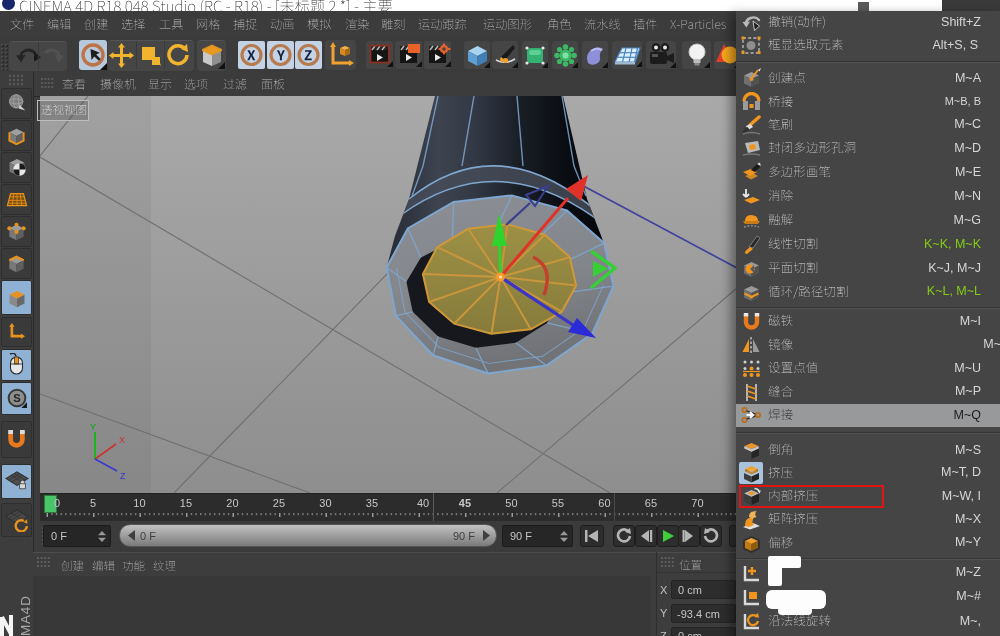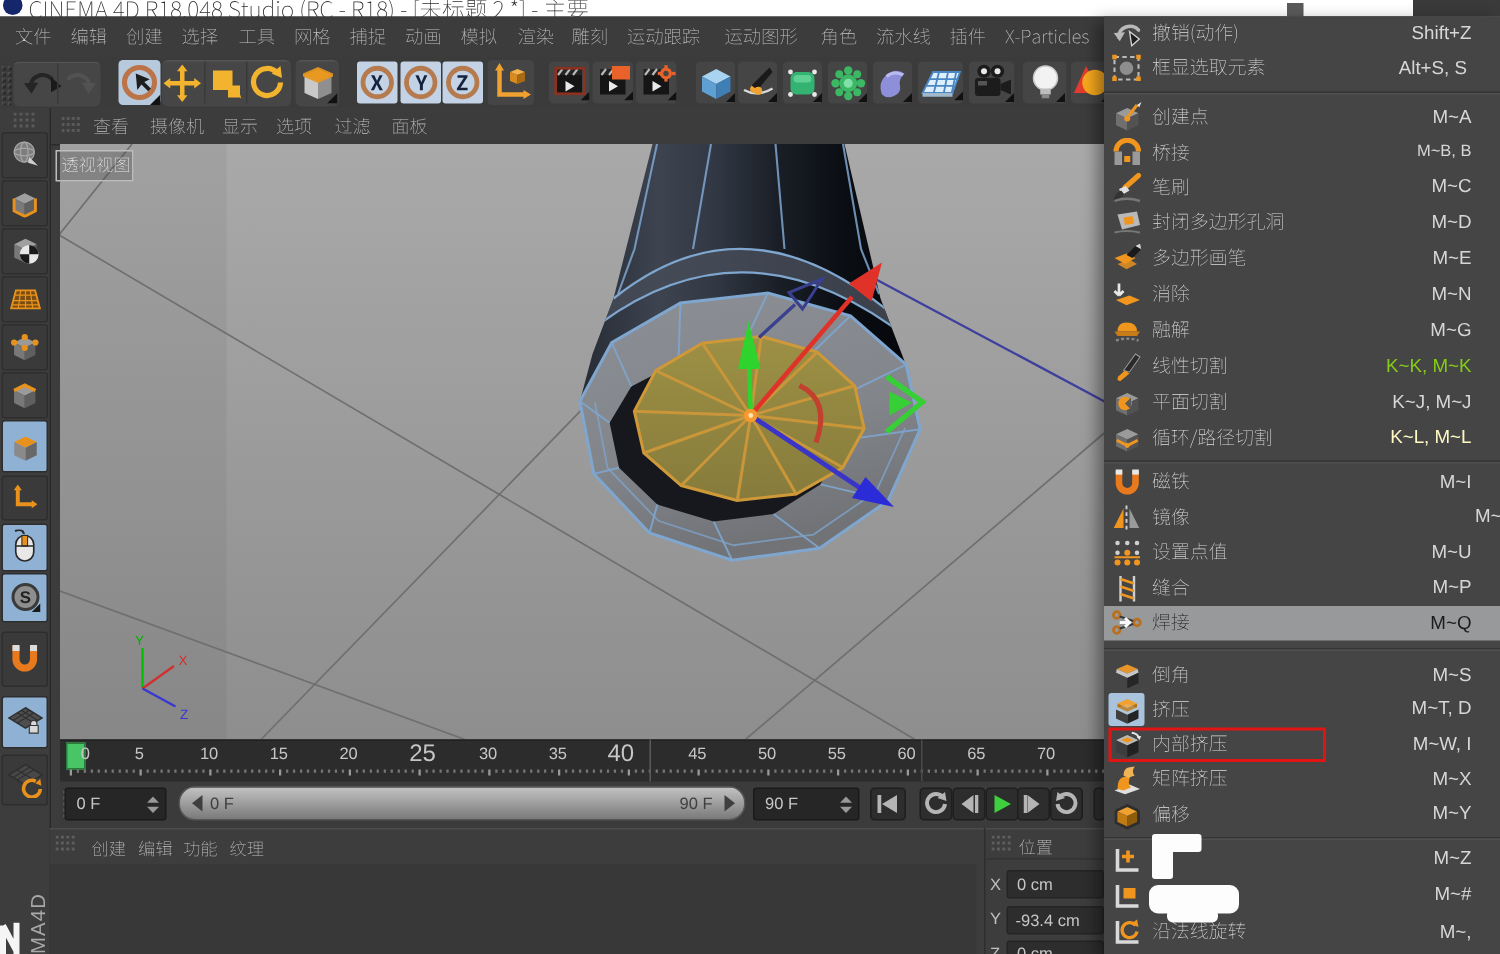--- a/index.html
+++ b/index.html
@@ -629,25 +629,25 @@
       <path d="M309 640H945V611H309ZM395 393H744V364H395ZM723 287H878V258H723ZM607 758H636V423H607ZM587 633 612 621Q578 571 526 524Q475 476 417 438Q359 399 305 375Q301 380 295 387Q289 394 284 398Q339 419 396 456Q454 493 504 539Q555 585 587 633ZM658 632Q690 584 739 538Q788 491 845 454Q902 418 957 397Q952 393 946 386Q940 378 936 373Q881 397 824 436Q766 475 716 523Q666 571 633 621ZM868 287H899Q899 287 898 280Q898 274 897 269Q887 177 876 136Q865 94 849 80Q839 71 828 68Q817 65 799 65Q782 64 748 65Q715 66 677 69Q676 75 674 82Q672 90 668 97Q709 93 744 92Q780 91 792 91Q806 91 814 92Q821 94 826 98Q840 110 850 150Q859 191 868 281ZM865 810 890 786Q840 775 774 766Q709 756 635 748Q561 741 485 736Q409 730 339 727Q338 732 335 740Q332 747 329 753Q399 756 474 762Q550 767 622 774Q695 782 758 791Q821 800 865 810ZM533 385H564Q556 328 540 278Q525 228 498 186Q472 144 432 112Q391 79 332 56Q329 61 322 68Q316 75 311 79Q368 100 408 130Q447 161 472 200Q498 240 512 286Q526 333 533 385ZM78 777 100 792Q132 768 163 738Q194 709 220 680Q247 650 263 625L239 608Q224 633 198 663Q171 693 140 723Q109 753 78 777ZM231 449V58H201V420H66V449ZM737 393H767Q758 358 748 321Q738 284 729 258H699Q710 287 720 324Q730 360 737 393ZM229 74Q252 74 272 58Q293 42 330 19Q377 -7 439 -15Q501 -23 582 -23Q646 -23 714 -21Q782 -19 846 -16Q910 -13 960 -10Q958 -13 956 -19Q954 -25 952 -31Q951 -37 950 -43Q919 -45 872 -46Q825 -48 772 -50Q719 -51 669 -52Q619 -53 583 -53Q498 -53 432 -44Q366 -35 318 -6Q290 11 268 28Q246 46 229 46Q210 46 186 32Q163 19 136 -5Q109 -29 79 -60L58 -35Q90 -5 120 20Q149 45 177 60Q205 74 229 74Z M1468 778H1885V247H1856V749H1497V247H1468ZM1678 277H1708V10Q1708 -12 1717 -19Q1726 -26 1753 -26H1868Q1891 -26 1902 -13Q1912 0 1916 38Q1920 77 1923 155Q1931 148 1939 144Q1947 141 1954 139Q1950 60 1944 18Q1937 -23 1920 -38Q1904 -54 1868 -54H1755Q1714 -54 1696 -42Q1678 -29 1678 8ZM1654 656H1683V424Q1683 361 1672 295Q1662 229 1632 164Q1601 99 1542 39Q1484 -21 1388 -71Q1387 -67 1384 -63Q1381 -59 1378 -54Q1374 -50 1370 -47Q1464 1 1520 58Q1577 116 1606 178Q1635 239 1644 302Q1654 365 1654 425ZM1073 654H1365V624H1073ZM1217 405 1246 439V-70H1217ZM1245 436Q1255 426 1276 403Q1297 380 1321 352Q1345 325 1366 302Q1386 279 1395 268L1374 243Q1363 257 1343 282Q1323 306 1300 334Q1277 361 1256 384Q1236 407 1225 419ZM1357 654H1364L1371 656L1388 644Q1356 563 1304 487Q1253 411 1192 348Q1132 284 1073 239Q1071 243 1067 248Q1063 252 1059 256Q1055 259 1051 261Q1110 303 1170 364Q1229 426 1278 498Q1328 571 1357 645ZM1178 812 1199 828Q1230 800 1258 765Q1287 730 1301 704L1277 684Q1263 712 1235 748Q1207 784 1178 812Z M2468 778H2885V247H2856V749H2497V247H2468ZM2678 277H2708V10Q2708 -12 2717 -19Q2726 -26 2753 -26H2868Q2891 -26 2902 -13Q2912 0 2916 38Q2920 77 2923 155Q2931 148 2939 144Q2947 141 2954 139Q2950 60 2944 18Q2937 -23 2920 -38Q2904 -54 2868 -54H2755Q2714 -54 2696 -42Q2678 -29 2678 8ZM2654 656H2683V424Q2683 361 2672 295Q2662 229 2632 164Q2601 99 2542 39Q2484 -21 2388 -71Q2387 -67 2384 -63Q2381 -59 2378 -54Q2374 -50 2370 -47Q2464 1 2520 58Q2577 116 2606 178Q2635 239 2644 302Q2654 365 2654 425ZM2073 654H2365V624H2073ZM2217 405 2246 439V-70H2217ZM2245 436Q2255 426 2276 403Q2297 380 2321 352Q2345 325 2366 302Q2386 279 2395 268L2374 243Q2363 257 2343 282Q2323 306 2300 334Q2277 361 2256 384Q2236 407 2225 419ZM2357 654H2364L2371 656L2388 644Q2356 563 2304 487Q2253 411 2192 348Q2132 284 2073 239Q2071 243 2067 248Q2063 252 2059 256Q2055 259 2051 261Q2110 303 2170 364Q2229 426 2278 498Q2328 571 2357 645ZM2178 812 2199 828Q2230 800 2258 765Q2287 730 2301 704L2277 684Q2263 712 2235 748Q2207 784 2178 812Z M3096 781H3904V-70H3874V752H3126V-70H3096ZM3110 7H3896V-22H3110ZM3392 290 3407 314Q3445 306 3488 294Q3530 281 3568 266Q3607 252 3632 239L3618 213Q3592 226 3554 241Q3515 256 3473 269Q3431 282 3392 290ZM3422 708 3450 699Q3422 652 3384 608Q3347 565 3305 528Q3263 491 3220 462Q3218 465 3213 468Q3208 472 3203 476Q3198 479 3194 481Q3260 522 3322 582Q3383 641 3422 708ZM3692 629H3699L3705 631L3723 619Q3686 556 3626 505Q3565 454 3492 414Q3418 375 3340 347Q3263 319 3190 302Q3188 306 3186 311Q3183 316 3180 320Q3177 325 3174 327Q3246 342 3322 368Q3398 395 3470 432Q3541 470 3599 518Q3657 565 3692 622ZM3353 589Q3398 528 3472 478Q3547 427 3638 391Q3729 355 3824 337Q3820 333 3814 326Q3809 319 3806 312Q3712 332 3620 370Q3528 408 3452 460Q3376 513 3329 577ZM3372 629H3703V600H3354ZM3284 164 3300 189Q3350 183 3406 173Q3462 163 3517 151Q3572 139 3620 126Q3668 114 3702 102L3687 75Q3641 91 3573 108Q3505 125 3429 140Q3353 156 3284 164Z" fill="#f0f0f0"></path>
     </g>
   </svg>
 <div class="abs" style="left:40px;top:493px;width:697px;height:28px;background:#2c2c2c;border-top:1px solid #222;"></div>
 <div class="abs" style="left:44px;top:495px;width:13px;height:18px;background:#48c566;border:1px solid #2a7a3e;box-sizing:border-box;"></div>
 <div class="lat" style="left:53.9px;top:497px;font-size:11px;color:#c6c6c6;font-weight:400;letter-spacing:0px">0</div>
 <div class="lat" style="left:89.9px;top:497px;font-size:11px;color:#c6c6c6;font-weight:400;letter-spacing:0px">5</div>
 <div class="lat" style="left:133.3px;top:497px;font-size:11px;color:#c6c6c6;font-weight:400;letter-spacing:0px">10</div>
 <div class="lat" style="left:179.8px;top:497px;font-size:11px;color:#c6c6c6;font-weight:400;letter-spacing:0px">15</div>
 <div class="lat" style="left:226.3px;top:497px;font-size:11px;color:#c6c6c6;font-weight:400;letter-spacing:0px">20</div>
-<div class="lat" style="left:272.8px;top:497px;font-size:16px;color:#c6c6c6;font-weight:400;letter-spacing:0px">25</div>
+<div class="lat" style="left:272.8px;top:497px;font-size:11px;color:#c6c6c6;font-weight:400;letter-spacing:0px">25</div>
 <div class="lat" style="left:319.3px;top:497px;font-size:11px;color:#c6c6c6;font-weight:400;letter-spacing:0px">30</div>
 <div class="lat" style="left:365.8px;top:497px;font-size:11px;color:#c6c6c6;font-weight:400;letter-spacing:0px">35</div>
-<div class="lat" style="left:405px;top:497px;font-size:16px;color:#c6c6c6;font-weight:400;letter-spacing:0px">40</div>
-<div class="lat" style="left:458.80000000000007px;top:497px;font-size:11px;color:#c6c6c6;font-weight:400;letter-spacing:0px">45</div>
+<div class="lat" style="left:417px;top:497px;font-size:11px;color:#c6c6c6;font-weight:400;letter-spacing:0px">40</div>
+<div class="lat" style="left:458.80000000000007px;top:497px;font-size:11px;color:#c6c6c6;font-weight:700;letter-spacing:0px">45</div>
 <div class="lat" style="left:505.30000000000007px;top:497px;font-size:11px;color:#c6c6c6;font-weight:400;letter-spacing:0px">50</div>
 <div class="lat" style="left:551.8px;top:497px;font-size:11px;color:#c6c6c6;font-weight:400;letter-spacing:0px">55</div>
 <div class="lat" style="left:598.3px;top:497px;font-size:11px;color:#c6c6c6;font-weight:400;letter-spacing:0px">60</div>
 <div class="lat" style="left:644.8px;top:497px;font-size:11px;color:#c6c6c6;font-weight:400;letter-spacing:0px">65</div>
 <div class="lat" style="left:691.3px;top:497px;font-size:11px;color:#c6c6c6;font-weight:400;letter-spacing:0px">70</div>
 <svg class="abs" style="left:40px;top:511px" width="697" height="9">
     <rect x="6.5" y="2" width="1.5" height="4" fill="#9a9a9a"></rect>
     <rect x="11.2" y="2" width="1.5" height="2.2" fill="#757575"></rect>
     <rect x="15.8" y="2" width="1.5" height="2.2" fill="#757575"></rect>
     <rect x="20.5" y="2" width="1.5" height="2.2" fill="#757575"></rect>
@@ -1066,21 +1066,21 @@
     <path d="M3 7.5 L10.5 11 L10.5 19 L3 15.5 Z" fill="#6f6f6f"></path>
     <path d="M18 7.5 L10.5 11 L10.5 19 L18 15.5 Z" fill="#525252"></path>
     <circle cx="9" cy="11" r="4.5" fill="#f0961e"></circle>
     <path d="M9 11 L13 7 L13 15 Z" fill="#5a5a5a"></path>
   </svg>
 <svg style="position:absolute;left:768.0px;top:282.9px;overflow:visible" width="83" height="17">
     <g transform="translate(0,13.23) scale(0.012600,-0.012600)">
       <path d="M355 743H384V416Q384 355 382 292Q380 229 373 166Q366 104 353 44Q340 -16 319 -72Q316 -69 312 -66Q307 -64 302 -62Q298 -59 293 -57Q314 -3 326 56Q338 115 344 176Q351 237 353 298Q355 358 355 415ZM237 830 267 820Q245 783 215 744Q185 704 151 668Q117 631 84 602Q82 605 78 609Q74 613 70 617Q66 621 63 623Q96 651 128 686Q161 721 190 758Q218 796 237 830ZM259 630 287 621Q259 567 223 513Q187 459 147 412Q107 364 68 326Q66 328 62 332Q57 336 52 340Q47 344 43 347Q104 401 162 476Q219 551 259 630ZM181 492 209 521 210 519V-69H181ZM845 811 871 787Q810 771 724 758Q639 744 546 734Q452 724 365 718Q364 723 361 730Q358 737 355 743Q419 748 488 755Q557 762 624 771Q690 780 748 790Q805 800 845 811ZM367 605H936V575H367ZM478 297H871V268H478ZM479 14H868V-16H479ZM479 160H868V131H479ZM653 767 681 765Q679 712 674 649Q670 586 665 528Q660 469 655 427H626Q632 470 637 530Q642 590 646 652Q651 715 653 767ZM462 440H883V-65H854V410H491V-70H462Z M1065 462H1308V432H1065ZM1049 753H1328V723H1049ZM1048 77Q1100 95 1172 124Q1245 152 1322 183L1328 153Q1256 125 1186 98Q1115 70 1059 47ZM1181 734H1210V118L1181 107ZM1393 756H1932V726H1393ZM1680 742 1709 735Q1674 632 1626 542Q1577 452 1517 378Q1457 303 1387 246Q1385 249 1380 253Q1376 257 1372 261Q1367 265 1363 268Q1434 322 1494 395Q1554 468 1601 556Q1648 644 1680 742ZM1678 519 1700 534Q1741 493 1783 445Q1825 397 1861 352Q1897 306 1919 272L1896 252Q1874 287 1838 334Q1802 380 1760 429Q1719 478 1678 519ZM1619 584 1648 606V-65H1619Z M2009 -176 2359 782H2393L2044 -176Z M2912 0H3257V-29H2912ZM2967 721H3241V692H2967ZM2903 282H3276V-66H3247V253H2932V-69H2903ZM3229 721H3235L3242 723L3261 714Q3231 624 3181 548Q3131 471 3070 410Q3008 349 2940 304Q2872 258 2806 229Q2803 234 2797 242Q2791 249 2786 253Q2851 279 2918 323Q2984 367 3045 426Q3106 485 3154 558Q3201 630 3229 714ZM2998 831 3027 824Q3005 756 2974 692Q2942 629 2904 575Q2867 521 2824 479Q2822 482 2818 486Q2813 489 2808 493Q2803 497 2799 499Q2864 558 2916 646Q2967 733 2998 831ZM2955 694Q2977 637 3014 576Q3051 515 3102 456Q3152 397 3216 347Q3280 297 3357 263Q3354 261 3350 256Q3346 252 3343 248Q3340 243 3337 239Q3260 276 3196 327Q3133 378 3084 436Q3034 494 2998 553Q2961 612 2938 664ZM2504 384H2533V23H2504ZM2526 755V530H2771V755ZM2496 784H2800V501H2496ZM2639 525H2669V58H2639ZM2445 20Q2491 30 2550 44Q2610 59 2678 76Q2746 93 2815 110L2818 82Q2718 57 2622 32Q2525 8 2452 -11ZM2645 329H2809V300H2645Z M3772 773H4217V744H3772ZM4213 773H4219L4226 775L4248 762Q4210 693 4152 634Q4093 575 4023 526Q3953 477 3878 439Q3804 401 3733 375Q3731 379 3728 383Q3725 387 3722 391Q3718 395 3714 398Q3783 422 3856 459Q3928 496 3996 544Q4065 591 4121 647Q4177 703 4213 766ZM3702 -9H4347V-38H3702ZM4011 308H4040V-27H4011ZM3770 327H4282V297H3770ZM3680 606 3709 597Q3680 540 3642 485Q3603 430 3560 382Q3517 335 3473 297Q3471 300 3466 304Q3462 308 3457 312Q3452 316 3448 319Q3493 354 3536 400Q3579 446 3616 498Q3653 551 3680 606ZM3671 827 3700 817Q3676 777 3641 736Q3606 694 3566 656Q3527 619 3486 590Q3484 594 3480 598Q3477 602 3474 606Q3470 610 3466 612Q3505 640 3544 676Q3583 712 3616 751Q3650 790 3671 827ZM3600 456 3629 485V484V-70H3600ZM4018 533 4034 557Q4088 536 4146 510Q4204 484 4256 458Q4309 431 4343 410L4326 382Q4292 404 4240 431Q4187 458 4129 485Q4071 512 4018 533Z M4824 729H5314V700H4824ZM5296 729H5325Q5325 729 5325 724Q5325 720 5325 714Q5325 709 5325 706Q5319 510 5313 376Q5307 243 5299 160Q5291 77 5280 32Q5270 -12 5255 -30Q5242 -46 5227 -52Q5212 -58 5190 -59Q5168 -59 5130 -58Q5091 -57 5051 -54Q5050 -46 5048 -38Q5047 -29 5042 -23Q5091 -27 5131 -28Q5171 -29 5187 -29Q5201 -29 5210 -26Q5219 -24 5227 -14Q5241 1 5251 46Q5261 90 5269 174Q5277 259 5284 393Q5290 527 5296 720ZM4431 505 4818 595 4824 569 4437 478ZM5008 719H5037Q5035 626 5030 534Q5024 441 5008 353Q4992 265 4960 187Q4928 109 4874 45Q4819 -19 4735 -64Q4731 -59 4724 -52Q4716 -46 4710 -43Q4793 0 4847 62Q4901 124 4933 201Q4965 278 4980 364Q4996 449 5001 540Q5006 630 5008 719ZM4557 95 4556 126 4577 147 4830 255Q4832 249 4834 242Q4837 234 4838 229Q4748 189 4694 165Q4641 141 4614 128Q4586 114 4574 108Q4563 101 4557 95ZM4557 95Q4556 99 4552 104Q4549 110 4546 116Q4542 121 4539 125Q4549 130 4562 143Q4574 156 4574 184V792H4603V139Q4603 139 4598 136Q4594 133 4587 128Q4580 122 4573 116Q4566 111 4562 105Q4557 99 4557 95Z M5474 730H6000V604H5970V700H5503V595H5474ZM5687 824 5712 836Q5729 811 5744 782Q5759 752 5766 730L5739 717Q5732 740 5718 770Q5704 799 5687 824ZM5529 587H5940V558H5529ZM5549 467H5921V437H5549ZM5472 340H5999V311H5472ZM5725 656H5754V205H5725ZM5553 21H5913V-9H5553ZM5536 215H5934V-66H5905V185H5566V-71H5536ZM6084 689H6114V164H6084ZM6267 823H6298V-16Q6298 -40 6290 -50Q6281 -60 6264 -65Q6248 -69 6214 -70Q6181 -70 6119 -70Q6118 -65 6115 -56Q6112 -47 6107 -40Q6157 -41 6194 -42Q6232 -42 6244 -41Q6257 -40 6262 -35Q6267 -30 6267 -17Z" fill="#e0e0e0"></path>
     </g>
   </svg>
-<div class="lat" style="left:861px;top:285.0px;width:120px;text-align:right;font-size:12.5px;color:#fef9c3">K~L, M~L</div>
+<div class="lat" style="left:861px;top:285.0px;width:120px;text-align:right;font-size:12.5px;color:#84cc16">K~L, M~L</div>
 <svg class="abs" style="left:741px;top:281.5px" width="21" height="21" viewBox="0 0 21 21">
     <path d="M3 7.5 L10.5 4 L18 7.5 L10.5 11 Z" fill="#9a9a9a"></path>
     <path d="M3 7.5 L10.5 11 L10.5 19 L3 15.5 Z" fill="#6f6f6f"></path>
     <path d="M18 7.5 L10.5 11 L10.5 19 L18 15.5 Z" fill="#525252"></path>
     <path d="M3.5 11.5 L10.5 15 L17.5 11.5" stroke="#f0961e" stroke-width="2" fill="none"></path>
     <circle cx="10.5" cy="15" r="1.6" fill="#f0961e"></circle>
   </svg>
 <svg style="position:absolute;left:768.0px;top:312.4px;overflow:visible" width="27" height="17">
     <g transform="translate(0,13.23) scale(0.012600,-0.012600)">
       <path d="M52 765H339V735H52ZM139 473H323V60H139V89H293V443H139ZM178 755 208 751Q195 651 175 559Q155 467 128 388Q100 308 63 245Q61 248 56 251Q51 254 46 258Q40 262 36 264Q74 323 101 401Q128 479 147 570Q166 660 178 755ZM126 473H155V-26H126ZM358 640H946V611H358ZM464 812 487 822Q513 785 536 742Q560 698 572 666L546 653Q534 685 510 730Q487 775 464 812ZM536 180 561 188Q577 152 592 110Q607 67 618 27Q630 -13 635 -45L609 -54Q604 -22 592 18Q581 59 566 102Q552 144 536 180ZM800 832 828 817Q806 769 778 713Q750 657 724 618L701 630Q717 657 736 692Q754 728 772 765Q789 802 800 832ZM840 187 865 197Q886 160 904 117Q923 74 937 33Q951 -8 958 -40L932 -50Q925 -17 910 24Q896 65 878 108Q860 150 840 187ZM362 291Q362 295 360 301Q358 307 356 313Q354 319 352 323Q362 325 372 336Q382 348 392 367Q400 379 418 412Q437 444 458 488Q479 532 493 576L522 564Q493 494 458 427Q424 360 389 312Q389 312 382 309Q376 306 369 301Q362 296 362 291ZM362 291V319L384 330L560 347Q559 341 560 333Q560 325 560 320Q499 313 462 308Q425 304 405 301Q385 298 376 296Q367 293 362 291ZM348 -19Q347 -16 345 -10Q343 -4 341 2Q339 8 337 12Q350 14 368 36Q385 59 406 92Q418 109 441 146Q464 183 493 234Q522 285 552 344Q582 402 606 460L633 447Q596 366 554 286Q511 205 466 133Q421 61 375 2V1Q375 1 371 -1Q367 -3 362 -6Q356 -9 352 -12Q348 -16 348 -19ZM348 -19V8L372 22L602 54Q602 47 602 40Q602 32 603 27Q522 14 474 6Q425 -2 400 -6Q375 -11 364 -14Q354 -16 348 -19ZM645 296Q645 300 643 306Q641 311 639 318Q637 324 635 327Q644 329 652 341Q661 353 671 372Q678 384 694 417Q709 450 726 494Q744 537 755 581L783 570Q768 523 750 477Q732 431 712 390Q693 350 672 318V317Q672 317 666 314Q659 311 652 306Q645 301 645 296ZM645 296V324L668 335L843 352Q842 346 842 338Q843 330 843 325Q782 318 745 314Q708 309 688 306Q668 303 659 300Q650 298 645 296ZM650 -15Q649 -11 647 -5Q645 1 643 7Q641 13 639 17Q651 19 667 42Q683 66 703 100Q714 117 735 155Q756 193 782 246Q808 298 834 358Q861 417 882 476L911 465Q878 382 840 300Q802 218 760 143Q719 68 676 7V6Q676 6 672 4Q668 2 663 -1Q658 -4 654 -8Q650 -11 650 -15ZM650 -15V13L673 27L915 61Q914 54 914 46Q915 38 916 33Q831 20 780 12Q730 4 704 -1Q678 -6 667 -9Q656 -12 650 -15Z M1197 828 1227 821Q1209 770 1184 720Q1160 670 1130 626Q1101 583 1069 549Q1067 552 1063 556Q1059 561 1054 566Q1050 571 1046 573Q1093 620 1133 688Q1173 755 1197 828ZM1152 704H1427V674H1146ZM1212 -57V-26L1230 -5L1417 93Q1419 87 1422 80Q1425 74 1426 69Q1359 32 1318 10Q1278 -13 1256 -26Q1235 -38 1226 -45Q1217 -52 1212 -57ZM1107 529H1400V500H1107ZM1063 327H1420V297H1063ZM1443 365H1947V335H1443ZM1523 640H1924V611H1514ZM1533 791 1564 786Q1548 692 1522 606Q1496 520 1458 458Q1455 461 1450 464Q1445 467 1440 470Q1435 473 1430 474Q1469 534 1494 617Q1520 700 1533 791ZM1675 829H1705V523Q1705 467 1702 406Q1698 344 1684 280Q1670 217 1640 155Q1609 93 1556 36Q1504 -21 1423 -70Q1421 -67 1418 -63Q1414 -59 1410 -55Q1406 -51 1403 -48Q1483 -2 1534 54Q1586 109 1615 169Q1644 229 1656 290Q1669 351 1672 410Q1675 470 1675 523ZM1706 363Q1723 269 1755 188Q1787 108 1836 48Q1884 -12 1949 -44Q1946 -47 1942 -51Q1938 -55 1934 -60Q1931 -64 1928 -68Q1828 -15 1768 98Q1707 210 1679 357ZM1212 -57Q1210 -53 1207 -48Q1204 -42 1200 -37Q1197 -32 1194 -28Q1205 -23 1220 -8Q1234 6 1234 35V515H1264V-11Q1264 -11 1258 -14Q1253 -18 1246 -24Q1238 -29 1230 -35Q1223 -41 1218 -47Q1212 -53 1212 -57Z" fill="#e0e0e0"></path>

